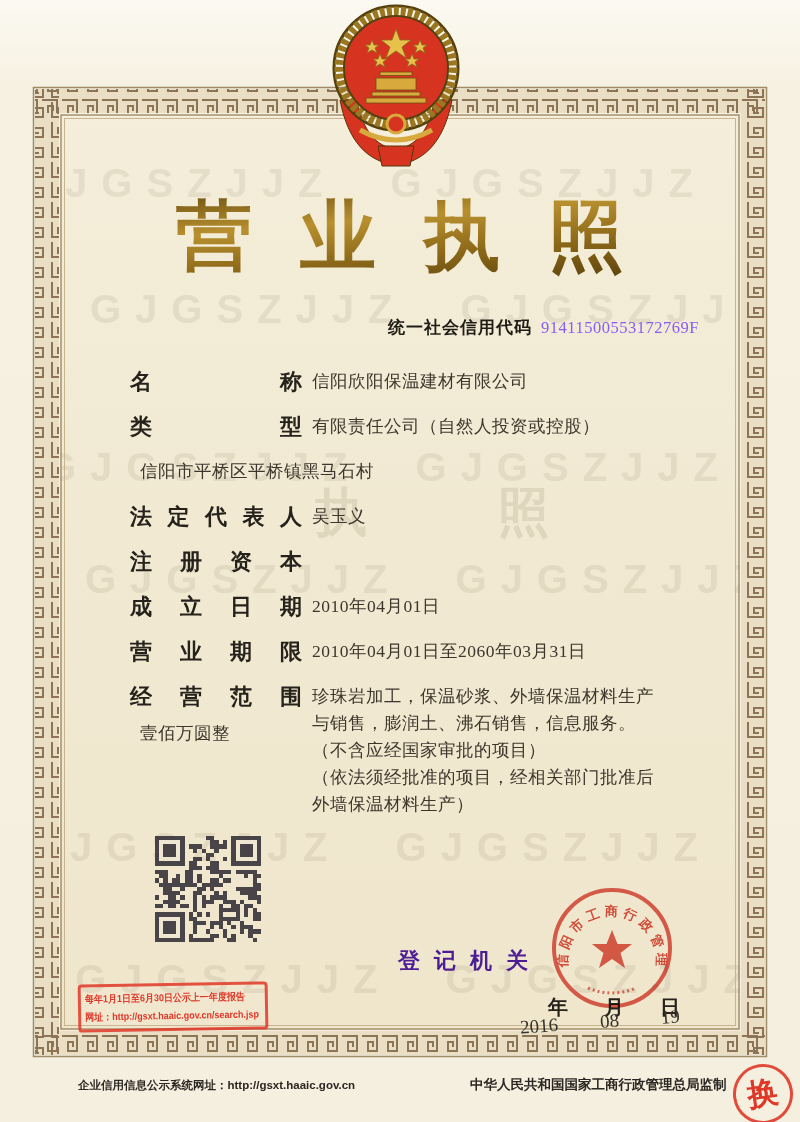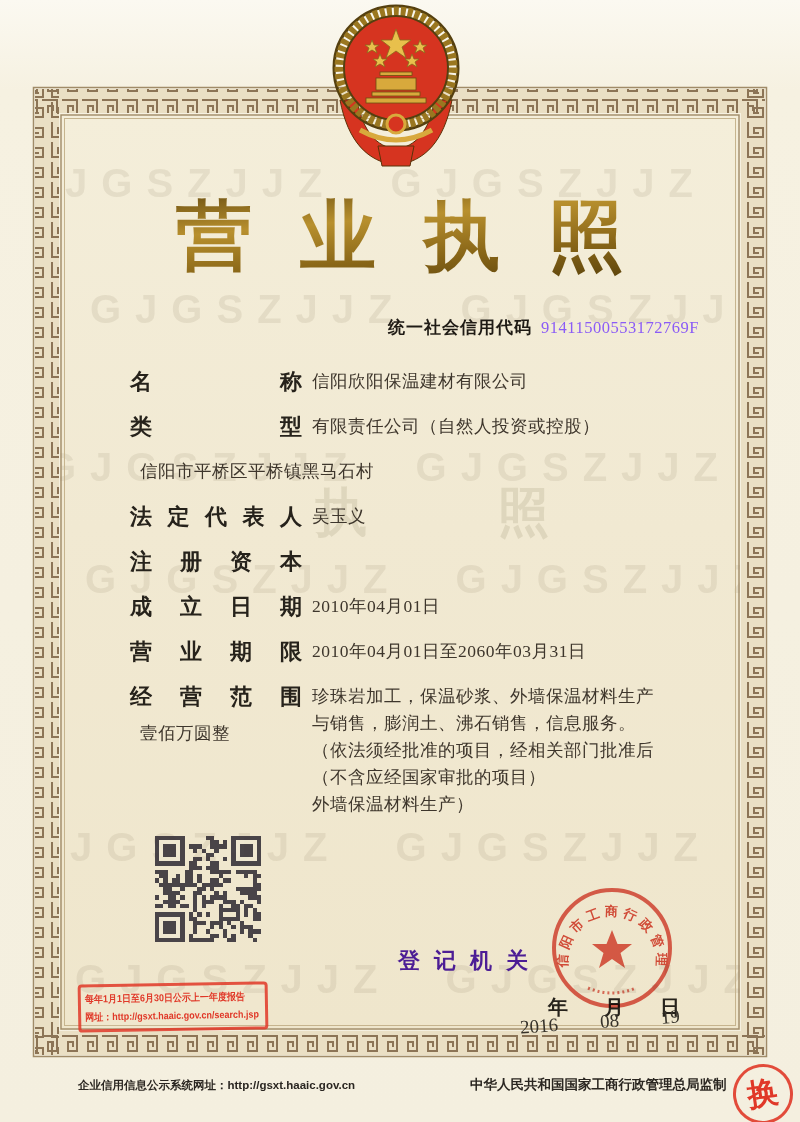--- a/index.html
+++ b/index.html
@@ -169,22 +169,22 @@
   </div>
   <div class="frow" style="top:276px;">
     <div class="flabel">营业期限</div>
     <div class="fvalue">2010年04月01日至2060年03月31日</div>
   </div>
   <div class="frow" style="top:321px;">
     <div class="flabel">经营范围</div>
     <div class="fvalue scope-lines">
       <div>珍珠岩加工，保温砂浆、外墙保温材料生产</div>
       <div>与销售，膨润土、沸石销售，信息服务。</div>
+      <div>（不含应经国家审批的项目）</div>
       <div>（依法须经批准的项目，经相关部门批准后</div>
-      <div>（不含应经国家审批的项目）</div>
       <div>外墙保温材料生产）</div>
     </div>
   </div>
 </div>
 
 <div class="qr">
   <svg id="qr-svg" viewBox="0 0 25 25" width="106" height="106" shape-rendering="crispEdges">
       <rect x="12" y="0" width="1" height="1" fill="#332e36"></rect>
       <rect x="13" y="0" width="1" height="1" fill="#332e36"></rect>
       <rect x="13" y="1" width="1" height="1" fill="#332e36"></rect>

